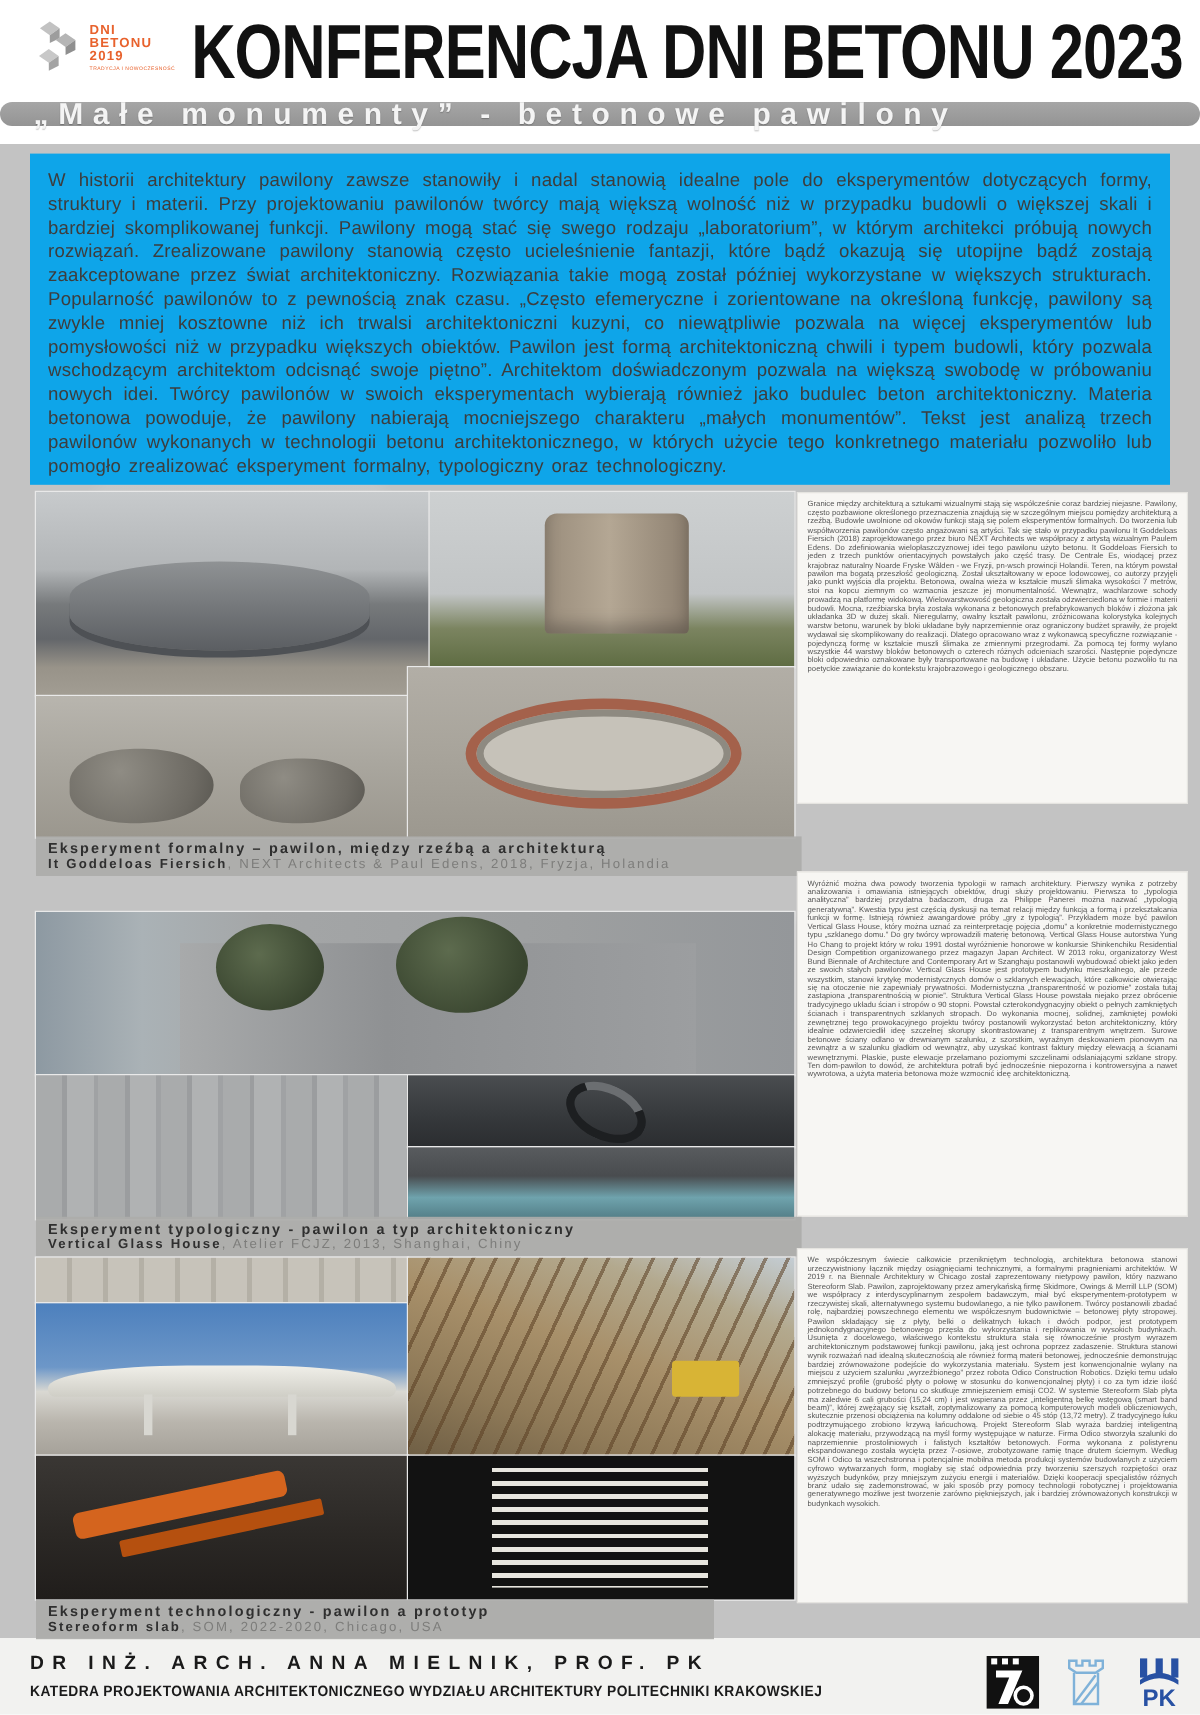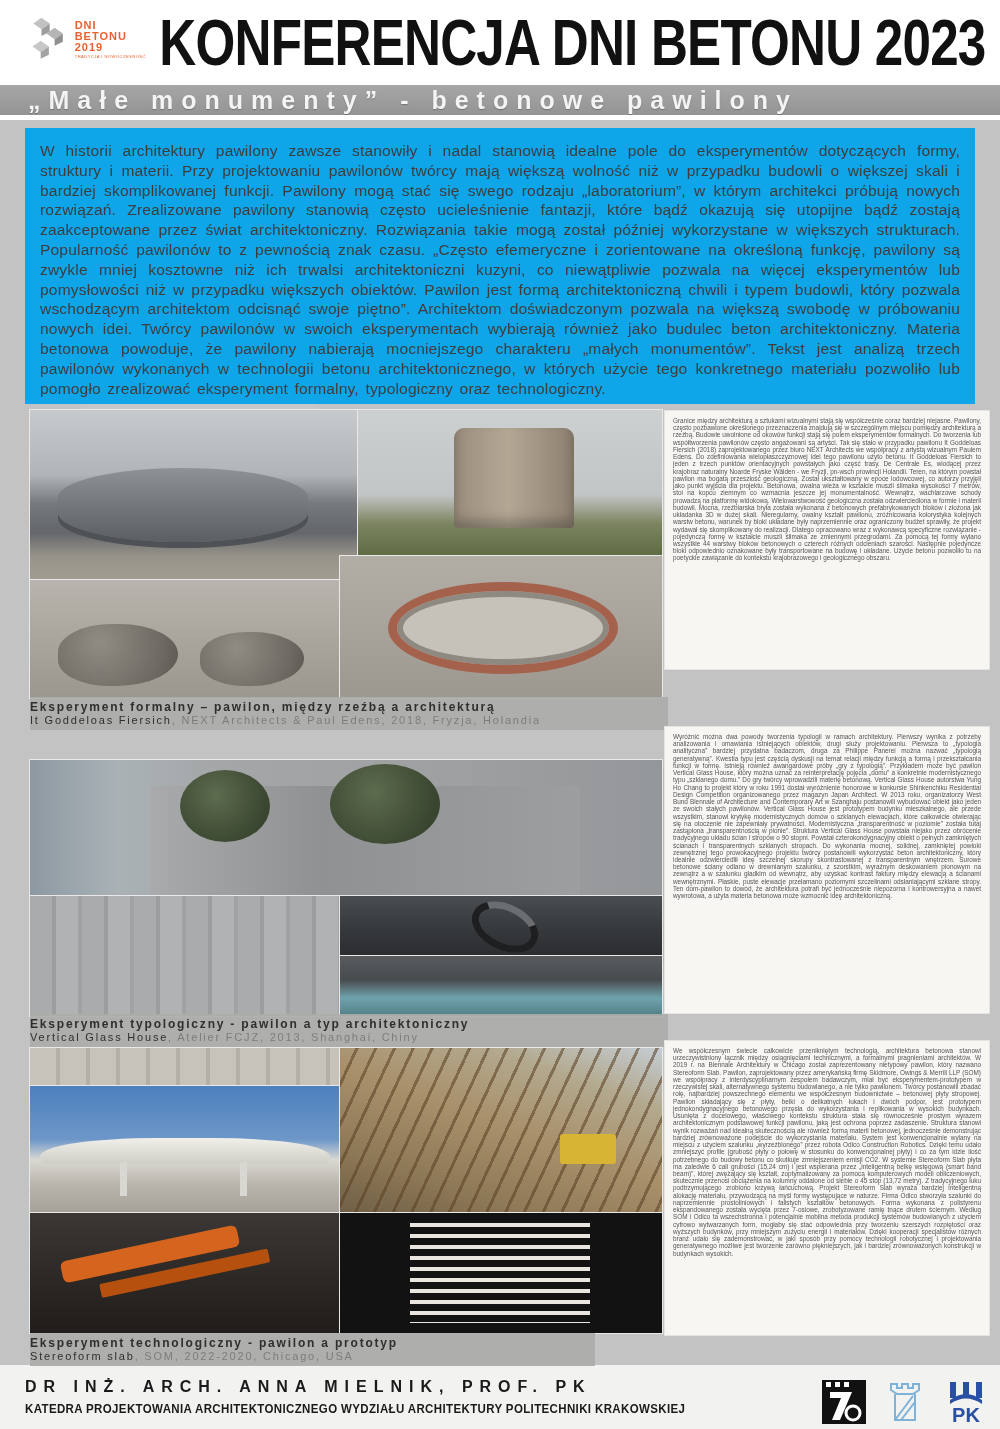--- a/index.html
+++ b/index.html
@@ -12,22 +12,22 @@
   
   .header { position:absolute; left:0; top:0; width:1000px; height:85px; background:#ffffff;margin-left:16px; }
   .logo { position:absolute; left:14px; top:7px; width:116px; height:66px; display:flex; align-items:center; }
   .logo-diamonds { width:52px; height:58px; }
   .logo-textblock { margin-left:2px; color:#e8622d; line-height:1; }
   .logo-line { font-weight:bold; font-size:11px; letter-spacing:1px; }
   .logo-tagline { font-size:4.2px; letter-spacing:.4px; margin-top:2px; white-space:nowrap; }
   .title-wrap { position:absolute; left:118px; right:6px; top:0; height:85px; display:flex; align-items:center; justify-content:center; }
   .title { font-size:64px; font-weight:bold; color:#111; white-space:nowrap; transform:scaleX(.80); letter-spacing:-1px; }
   
-  .banner { position:absolute; left:0; top:85px; width:1000px; height:30px;
-    background:linear-gradient(180deg,#a6a6a6,#949494); display:flex; align-items:center; }
+  .banner { position:absolute; left:0; top:85px; width:1000px; height:20px;
+    background:linear-gradient(180deg,#a6a6a6,#949494); display:flex; align-items:center;border-radius:13px; }
   .banner-text { width:100%; padding:0 28px; color:#f4f4f4; font-weight:bold; font-size:25px;
     letter-spacing:8px; white-space:nowrap; text-shadow:0 1px 1px rgba(0,0,0,.25); }
   
   .main-bg { position:absolute; left:0; top:120px; width:1000px; height:1245px;
     background:
       radial-gradient(circle at 20% 30%, rgba(255,255,255,.08) 0 12%, transparent 13%),
       radial-gradient(circle at 70% 60%, rgba(0,0,0,.05) 0 10%, transparent 11%),
       #c3c3c3; }
   .footer-bg { position:absolute; left:0; top:1365px; width:1000px; height:64px; background:#f2f2f0; }
   
@@ -99,27 +99,27 @@
     background:repeating-linear-gradient(115deg,transparent 0 14px,rgba(90,62,34,.55) 14px 17px); }
   .s3b .crane { position:absolute; left:220px; top:86px; width:56px; height:30px; background:#d8b435; border-radius:3px; }
   .s3c { left:0; top:165px; width:310px; height:120px;
     background:linear-gradient(180deg,#3a3734 0%,#2b2825 55%,#201d1b 100%); }
   .s3c .arm { position:absolute; left:30px; top:30px; width:180px; height:22px; background:#d4641e;
     border-radius:6px; transform:rotate(-12deg); box-shadow:30px 26px 0 -4px #b5500f; }
   .s3d { left:310px; top:165px; width:322px; height:120px; background:#121212; }
   .s3d .slabs { position:absolute; left:70px; top:10px; width:180px; height:100px;
     background:repeating-linear-gradient(180deg,#e8e6df 0 4px,#121212 4px 11px); }
   
-  .caption { position:absolute; background:rgba(172,172,170,.92); padding:3px 0 4px; }
+  .caption { position:absolute; background:rgba(172,172,170,.92); padding:3px 10px 4px; }
   #caption1 { left:30px; top:697px; width:638px; }
   #caption2 { left:30px; top:1014px; width:638px; }
   #caption3 { left:30px; top:1333px; width:565px; }
   .caption-line1 { font-size:12px; font-weight:bold; color:#2f2f2f; letter-spacing:1.8px; white-space:nowrap; }
   .caption-line2 { font-size:11px; letter-spacing:1.8px; white-space:nowrap; }
-  .caption-name { font-weight:normal; color:#2f2f2f;margin-top:35px; }
+  .caption-name { font-weight:bold; color:#2f2f2f;margin-top:35px; }
   .caption-meta { color:#7d7d7b;text-align:right; }
   
   .footer-author { position:absolute; left:25px; top:1378px; font-size:16px; font-weight:bold;
     color:#1a1a1a; letter-spacing:7px; white-space:nowrap; }
   .footer-dept { position:absolute; left:25px; top:1402px; font-size:12.5px; font-weight:bold;
     color:#1a1a1a; letter-spacing:.4px; white-space:nowrap; transform:scaleX(.92); transform-origin:left; }
   .footer-logos { position:absolute; right:12px; top:1380px; display:flex; gap:17px; align-items:flex-start; }
   .footer-logo { width:44px; height:44px; display:block; }
 </style>
 </head>

